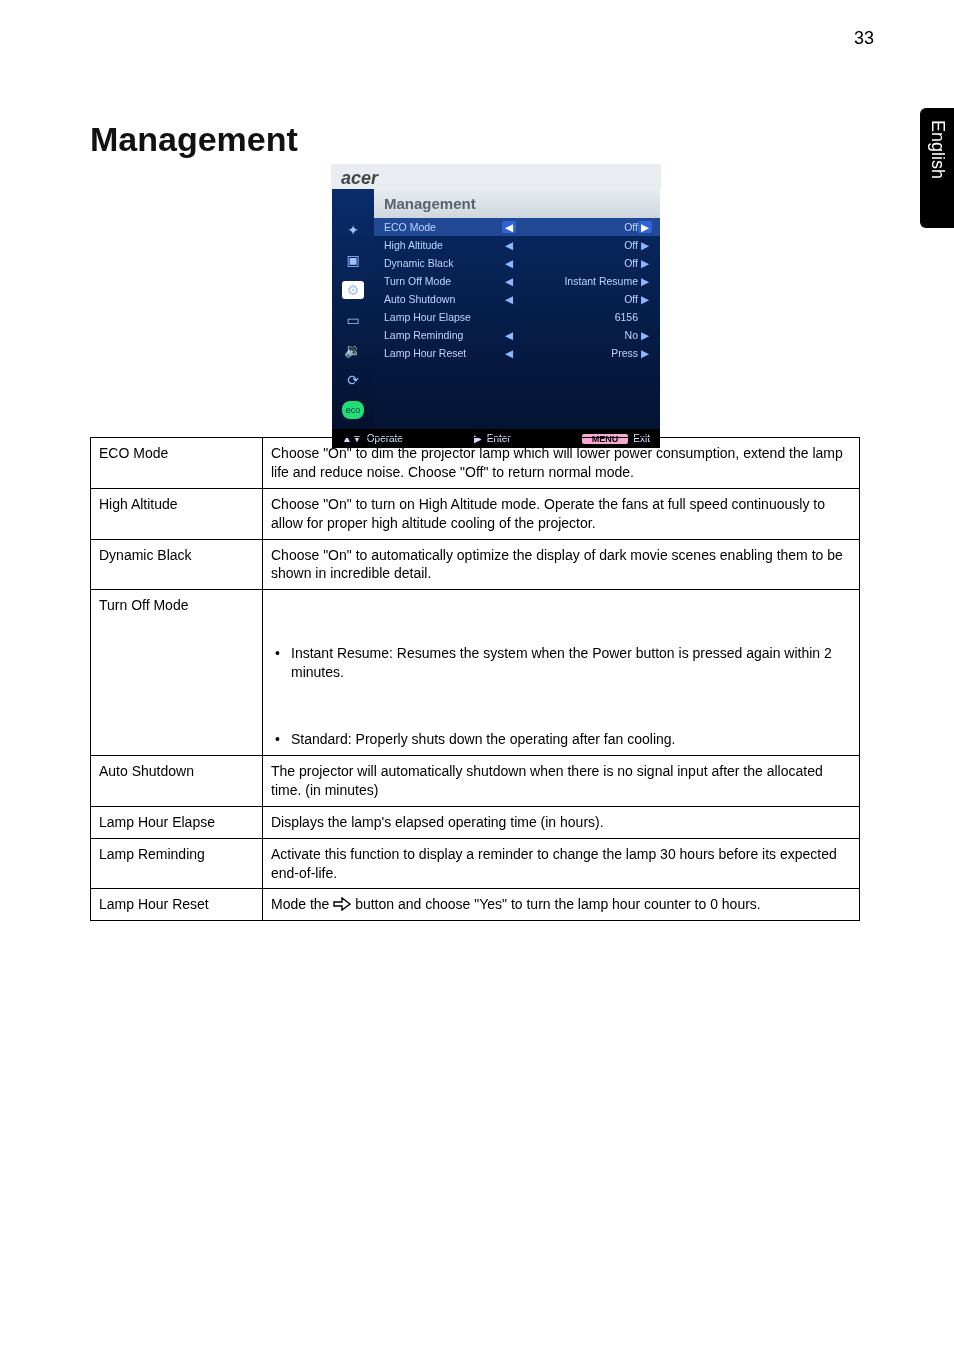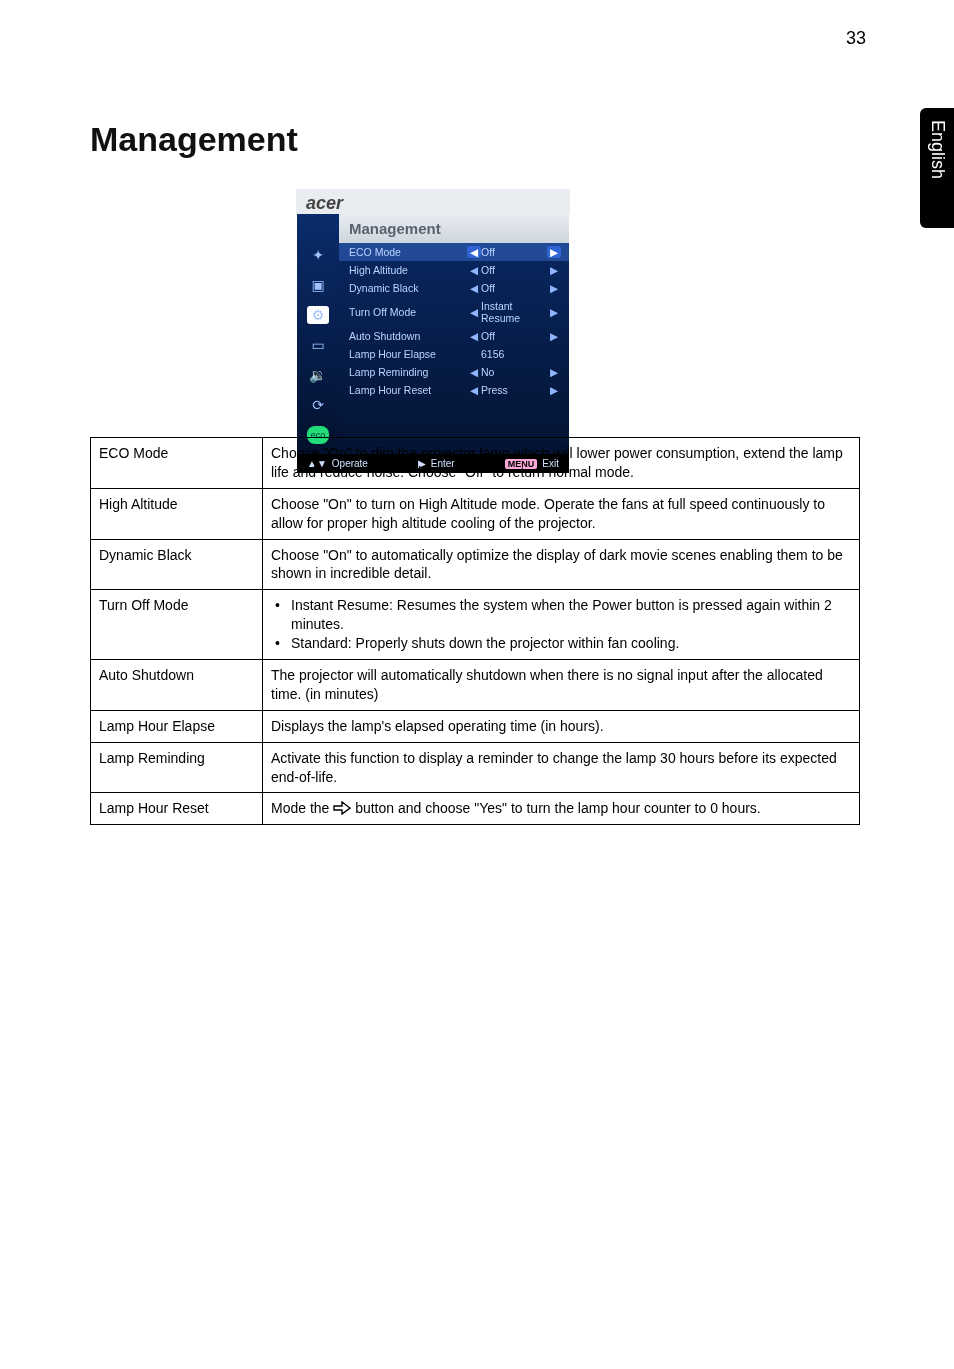--- a/index.html
+++ b/index.html
@@ -7,21 +7,21 @@
     font-family: "Segoe UI", Tahoma, Arial, sans-serif;
     background: #fff;
     width: 954px;
     height: 1369px;
     position: relative;
     color: #000;
   }
   .page-num {
     position: absolute;
     top: 28px;
-    right: 88px;
+    right: 80px;
     font-size: 18px;
     font-weight: 500;
   }
   .side-tab {
     position: absolute;
     top: 108px;
     right: 0;
     width: 34px;
     height: 120px;
     background: #000;
@@ -40,27 +40,26 @@
     position: absolute;
     top: 120px;
     left: 90px;
     font-size: 34px;
     font-weight: 600;
     color: #111;
   }
   .osd {
     position: absolute;
     top: 165px;
-    left: 297px;
-    width: 272px;
+    left: 332px;
+    width: 328px;
     background: linear-gradient(#0a2c6b, #03112e);
     border-radius: 0 0 0 0;
     font-size: 11px;
     color: #9fc2ff;
-    margin-top: 25px;
   }
   .osd-logo {
     font-style: italic;
     font-weight: 700;
     color: #cfe4ff;
     font-size: 18px;
     padding: 4px 10px 0 10px;
     background: #e9edf1;
     margin: -1px -1px 0 -1px;
     color: #444;
@@ -92,47 +91,47 @@
   .osd-row {
     display: flex;
     align-items: center;
     padding: 3px 8px 3px 10px;
     font-size: 10.5px;
   }
   .osd-row.sel { background: rgba(80,140,255,.35); }
   .osd-label { flex: 0 0 118px; color:#bcd4ff; }
   .osd-arrow { width: 14px; text-align:center; color:#8fb6ff; }
   .osd-arrow.sel { color:#fff; background:#2f63d6; border-radius:2px; }
-  .osd-val { flex: 1; text-align:left; color:#bcd4ff; }
+  .osd-val { flex: 1; text-align:right; color:#bcd4ff; }
   .osd-footer {
     display:flex; justify-content:space-between;
     background:#000; color:#cfe0ff; font-size:10px;
     padding:4px 10px;
   }
   .osd-footer .seg { display:flex; align-items:center; gap:5px;}
-  .menu-pill { background:#f9a8d4; color:#000; font-weight:700; padding:0 3px; border-radius:2px; font-size:9px;}
+  .menu-pill { background:#f9a8d4; color:#000; font-weight:700; padding:0 10px; border-radius:2px; font-size:9px;}
   .table {
     position: absolute;
     top: 437px;
     left: 90px;
     width: 770px;
     border-collapse: collapse;
     font-size: 14px;
     line-height: 1.35;
   }
   .table td {
     border: 1px solid #000;
     padding: 6px 8px;
     vertical-align: top;
   }
   .table td:first-child {
     width: 172px;
   }
   .bullets { list-style: none; padding:0; margin:0;}
-  .bullets li { position:relative; padding-left:20px; }
+  .bullets li { position:relative; padding-left:20px;margin-top:48px; }
   .bullets li::before { content:"•"; position:absolute; left:4px; top:0; }
   .rarrow-icon { display:inline-block; vertical-align:-2px; }
 </style>
 </head>
 <body>
 
 <div class="page-num">33</div>
 
 <div class="side-tab">English</div>
 
@@ -232,21 +231,21 @@
       </tr>
       <tr>
         <td>Dynamic Black</td>
         <td>Choose "On" to automatically optimize the display of dark movie scenes enabling them to be shown in incredible detail.</td>
       </tr>
       <tr>
         <td>Turn Off Mode</td>
         <td>
           <ul class="bullets">
             <li>Instant Resume: Resumes the system when the Power button is pressed again within 2 minutes.</li>
-            <li>Standard: Properly shuts down the projector within fan cooling.</li>
+            <li>Standard: Properly shuts down the operating after fan cooling.</li>
           </ul>
         </td>
       </tr>
       <tr>
         <td>Auto Shutdown</td>
         <td>The projector will automatically shutdown when there is no signal input after the allocated time. (in minutes)</td>
       </tr>
       <tr>
         <td>Lamp Hour Elapse</td>
         <td>Displays the lamp's elapsed operating time (in hours).</td>

